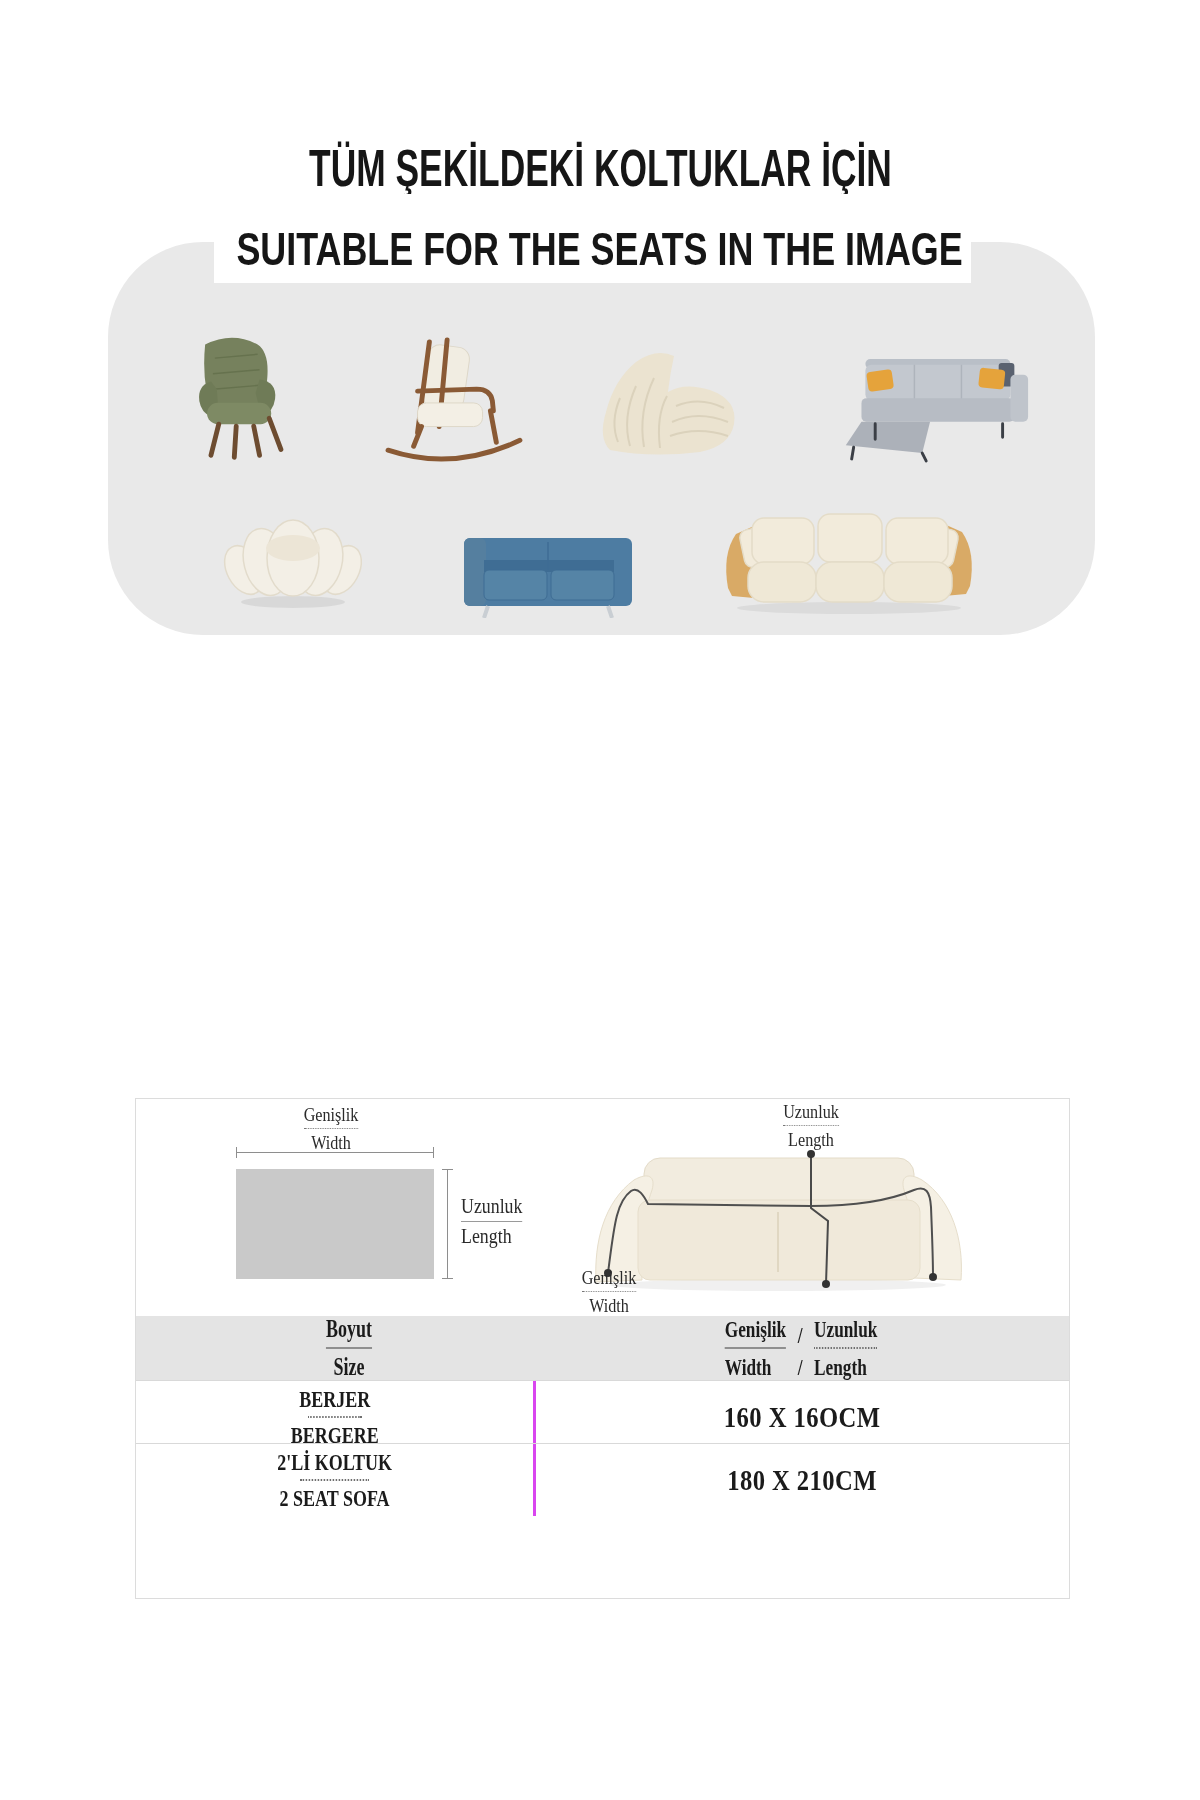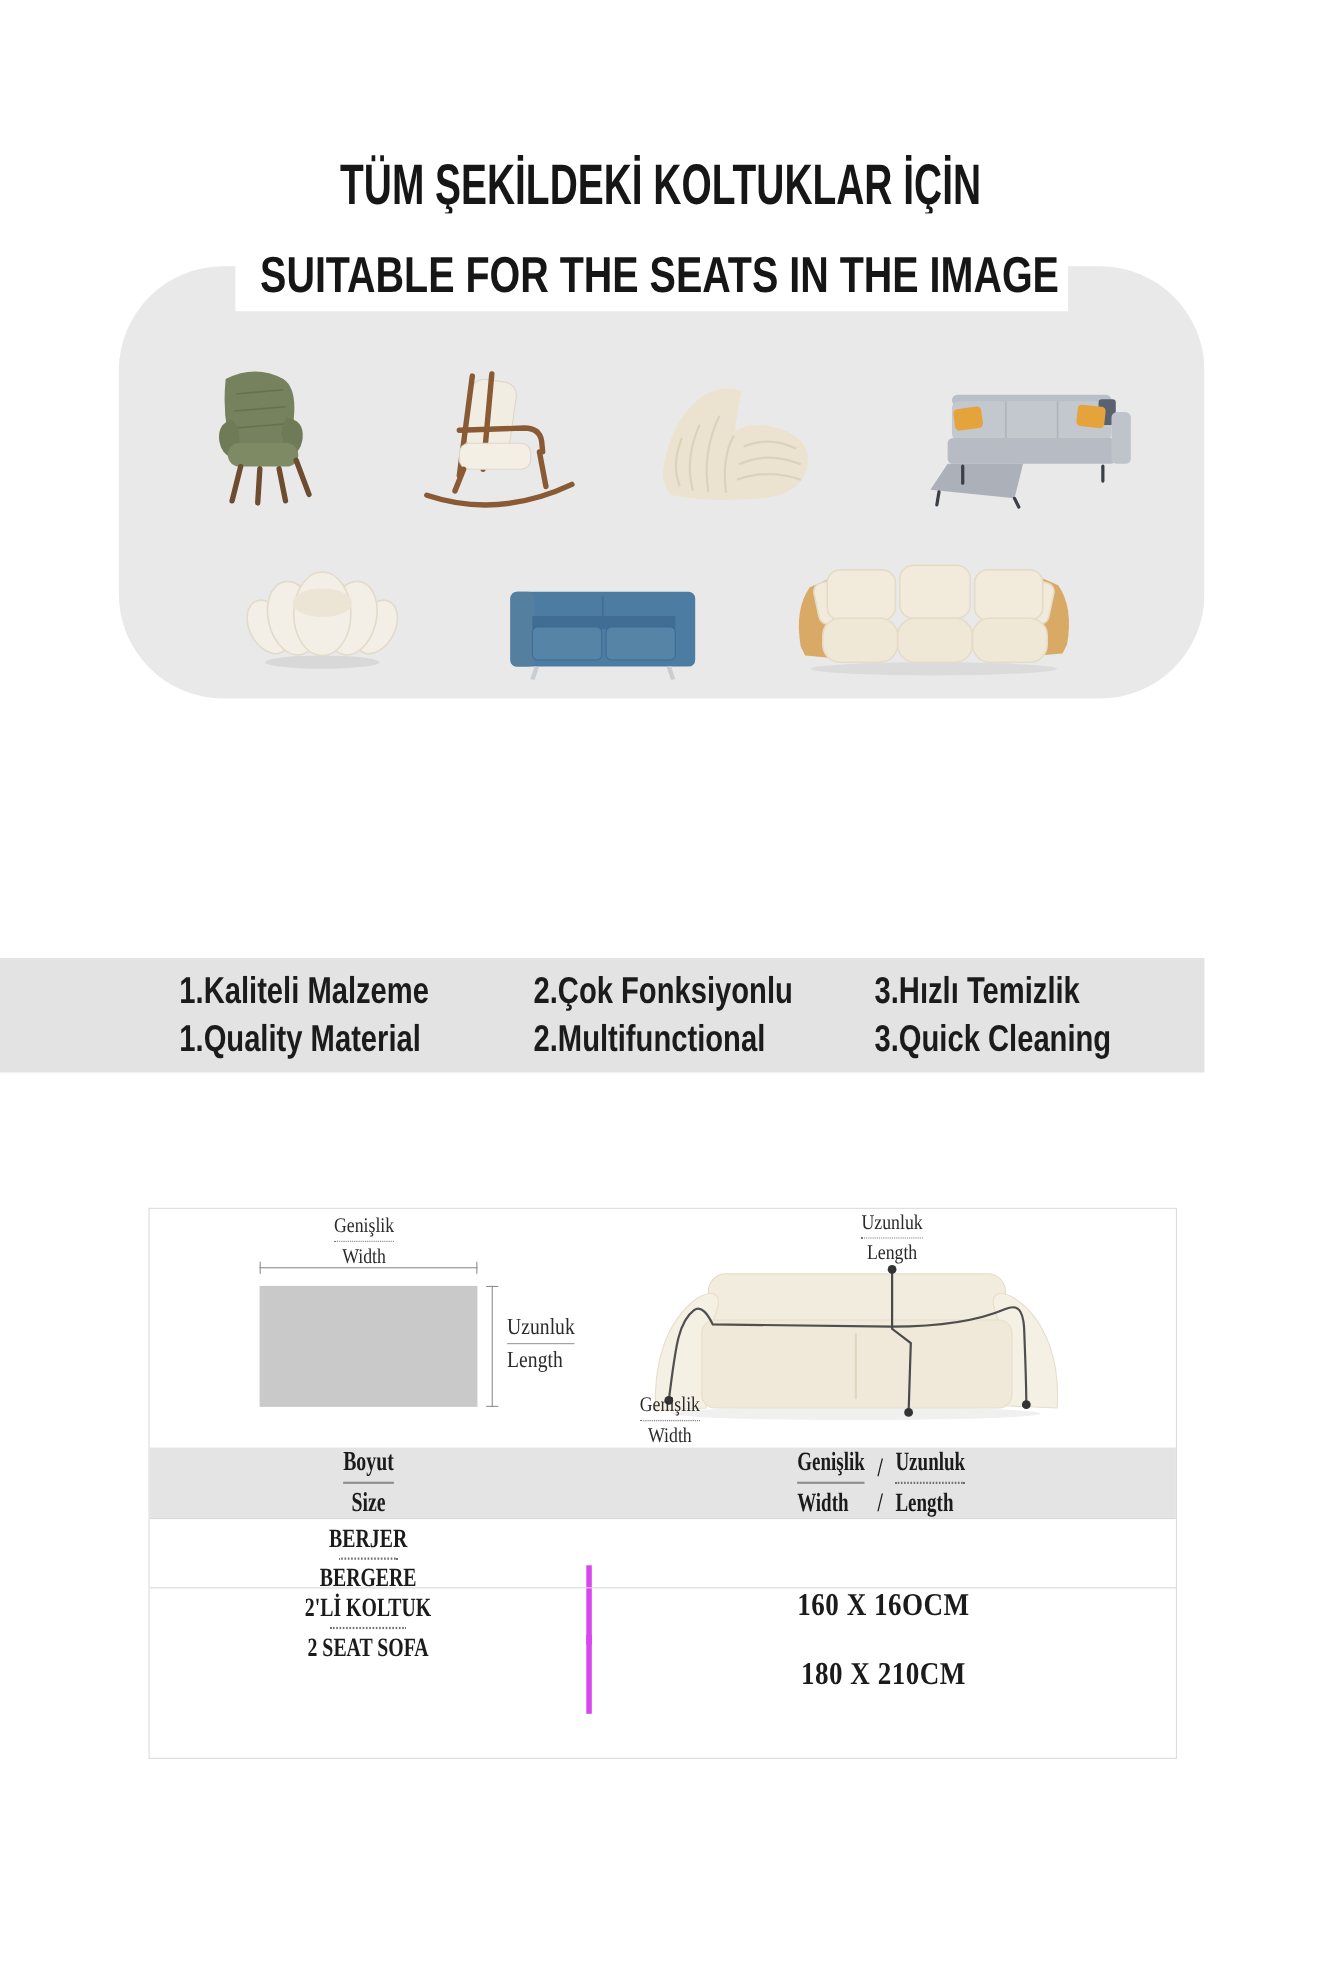--- a/index.html
+++ b/index.html
@@ -44,40 +44,40 @@
   #width-measure .t2{right:0;}
   #cover-rectangle{left:100px;top:70px;width:198px;height:110px;background:#c9c9c9;}
   #length-measure{left:306px;top:70px;width:11px;height:110px;}
   #length-measure .line{position:absolute;left:5px;top:0;width:1px;height:110px;background:#8e8e8e;}
   #length-measure .t1,#length-measure .t2{position:absolute;left:0;width:11px;height:1px;background:#8e8e8e;}
   #length-measure .t2{bottom:0;}
 
   
   #table-header{left:0;top:217px;width:933px;height:64px;background:#e4e4e4;}
   .th-cell{position:absolute;top:0;height:64px;display:flex;align-items:center;justify-content:center;}
-  #th-size{left:0;width:397px;justify-content:center;}
+  #th-size{left:14px;width:397px;justify-content:center;}
   #th-dims{left:397px;width:536px;}
   .th-stack{text-align:center;transform:scaleX(.72);transform-origin:center;}
   .th-stack .w1{display:inline-block;font-size:25px;font-weight:700;padding-bottom:4px;border-bottom:2px solid #8f8f8f;}
   .th-stack .w2{display:block;font-size:25px;font-weight:700;margin-top:4px;}
   .dims-grid{display:grid;grid-template-columns:auto auto auto;column-gap:16px;align-items:end;
     transform:scaleX(.72);transform-origin:center;}
   .dims-grid span{font-size:24px;font-weight:700;white-space:nowrap;}
   .dims-grid .u-solid{border-bottom:2px solid #8f8f8f;padding-bottom:4px;}
   .dims-grid .u-dot{border-bottom:2px dotted #6f6f6f;padding-bottom:4px;}
   .dims-grid .r2{margin-top:5px;border-bottom:none;}
 
   .t-row{position:absolute;left:0;width:933px;height:73px;border-top:1px solid #d9d9d9;box-sizing:border-box;}
   .t-row .c1{position:absolute;left:0;top:0;width:397px;height:100%;
     display:flex;flex-direction:column;align-items:center;justify-content:center;}
   .t-row .c1 .inner{transform:scaleX(.75);transform-origin:center;text-align:center;}
   .t-row .c1 .nm{font-size:24px;font-weight:700;line-height:26px;white-space:nowrap;}
   .t-row .c1 .dotsep{width:92px;border-top:2px dotted #6f6f6f;margin:4px auto 4px auto;}
-  .t-row .c2{position:absolute;left:397px;top:0;width:536px;height:100%;border-left:5px solid #d946ef;
-    box-sizing:border-box;display:flex;align-items:center;justify-content:center;margin-top:42px;}
+  .t-row .c2{position:absolute;left:397px;top:0;width:536px;height:100%;border-left:3px solid #d946ef;
+    box-sizing:border-box;display:flex;align-items:center;justify-content:center;}
   .t-row .c2 .sz{font-size:29px;font-weight:700;letter-spacing:.5px;transform:scaleX(.85);white-space:nowrap;}
 </style>
 </head>
 <body>
 
 <div id="page">
 
   <div class="abs" id="main-title">
     <span class="cond">TÜM ŞEKİLDEKİ KOLTUKLAR İÇİN</span>
   </div>
@@ -159,34 +159,20 @@
       <rect x="100" y="10" width="64" height="48" rx="12"></rect>
       <rect x="168" y="14" width="62" height="46" rx="12"></rect>
     </g>
     <g fill="#efe8d6" stroke="#e4dcc8" stroke-width="1.5">
       <rect x="30" y="58" width="68" height="40" rx="16"></rect>
       <rect x="98" y="58" width="68" height="40" rx="16"></rect>
       <rect x="166" y="58" width="68" height="40" rx="16"></rect>
     </g>
   </svg>
 
-  <div class="abs" id="features-bar">
-    <div class="feature" style="left:163px">
-      <div>1.Kaliteli Malzeme</div>
-      <div>1.Quality Material</div>
-    </div>
-    <div class="feature" style="left:485px">
-      <div>2.Çok Fonksiyonlu</div>
-      <div>2.Multifunctional</div>
-    </div>
-    <div class="feature" style="left:795px">
-      <div>3.Hızlı Temizlik</div>
-      <div>3.Quick Cleaning</div>
-    </div>
-  </div>
 
   <div class="abs" id="size-panel">
 
     <div class="diag-label" style="left:115px;top:5px;width:160px">
       <span class="tr">Genişlik</span>
       <span class="en">Width</span>
     </div>
     <div class="abs" id="width-measure">
       <div class="t1"></div>
         <div class="line"></div>

